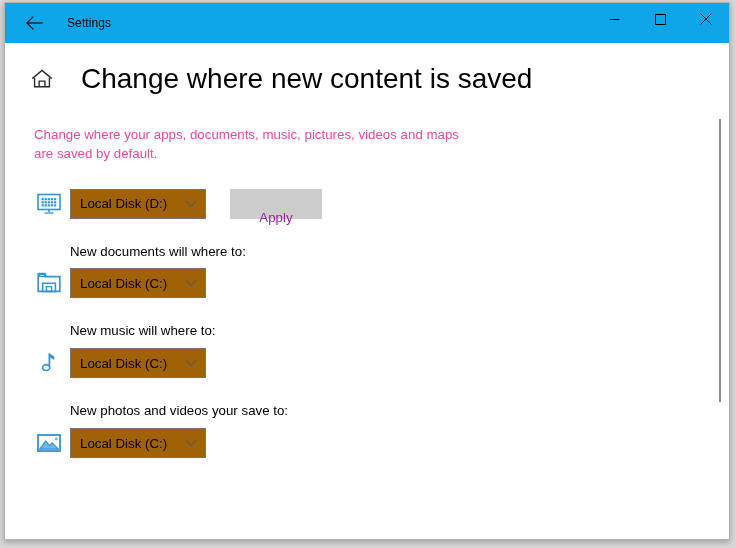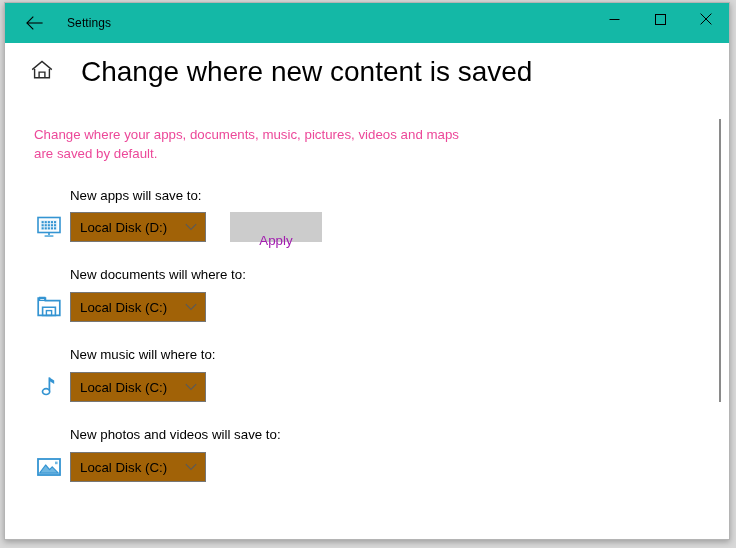--- a/index.html
+++ b/index.html
@@ -24,21 +24,21 @@
     border: 1px solid #b4b4b4;
     box-shadow: 0 2px 6px rgba(0,0,0,0.28);
     box-sizing: border-box;
     overflow: hidden;
   }
 
   
   .titlebar {
     position: relative;
     height: 40px;
-    background: #14b8a6;
+    background: #0ea5e9;
     display: flex;
     align-items: center;
   }
   .back-btn {
     width: 46px;
     height: 32px;
     margin-left: 6px;
     display: flex;
     align-items: center;
     justify-content: center;
@@ -65,20 +65,21 @@
     display: flex;
     align-items: center;
     justify-content: center;
     cursor: default;
   }
   .cap-btn svg { display: block; }
 
   
   .page-header {
     display: flex;
+    align-items: center;
     padding-left: 24px;
     margin-top: 14px;
     height: 44px;
   }
   .home-icon {
     width: 26px;
     height: 26px;
     display: flex;
     align-items: center;
     justify-content: center;
@@ -238,21 +239,20 @@
       </svg>
     </div>
     <div class="page-title">Change where new content is saved</div>
   </div>
 
   <div class="content">
 
     <p class="description">Change where your apps, documents, music, pictures, videos and maps are saved by default.</p>
 
     <div class="setting-group">
-      <div class="setting-label">New apps will save to:</div>
       <div class="setting-row">
         <div class="setting-icon">
           <svg width="24" height="22" viewBox="0 0 24 22">
             <rect x="1" y="1.5" width="22" height="15" fill="none" stroke="#3494d2" stroke-width="1.6"></rect>
             <rect x="3.4" y="3.8" width="17.2" height="10.4" fill="#e8f3fb"></rect>
             <g fill="#3494d2">
               <rect x="4.6" y="5.1" width="2.1" height="2.1"></rect>
               <rect x="7.7" y="5.1" width="2.1" height="2.1"></rect>
               <rect x="10.8" y="5.1" width="2.1" height="2.1"></rect>
               <rect x="13.9" y="5.1" width="2.1" height="2.1"></rect>
@@ -321,21 +321,21 @@
           <span class="combo-chevron">
             <svg width="12" height="8" viewBox="0 0 12 8">
               <path d="M0.8 1.2 L6 6.4 L11.2 1.2" fill="none" stroke="#5a5a5a" stroke-width="1.1"></path>
             </svg>
           </span>
         </div>
       </div>
     </div>
 
     <div class="setting-group">
-      <div class="setting-label">New photos and videos will save to:</div>
+      <div class="setting-label">New photos and videos your save to:</div>
       <div class="setting-row">
         <div class="setting-icon">
           <svg width="24" height="22" viewBox="0 0 24 22">
             <rect x="1" y="3" width="22" height="16" fill="none" stroke="#3494d2" stroke-width="1.8"></rect>
             <rect x="18.0" y="5.6" width="2.6" height="2.6" fill="#6fb7e2"></rect>
             <path d="M2.6 17.2 L8.6 9.0 L12.6 13.6 L15.2 10.8 L21.4 17.2 Z" fill="#6fb7e2" stroke="#3494d2" stroke-width="1.2" stroke-linejoin="round"></path>
           </svg>
         </div>
         <div class="combo">
           <span class="combo-value">Local Disk (C:)</span>

